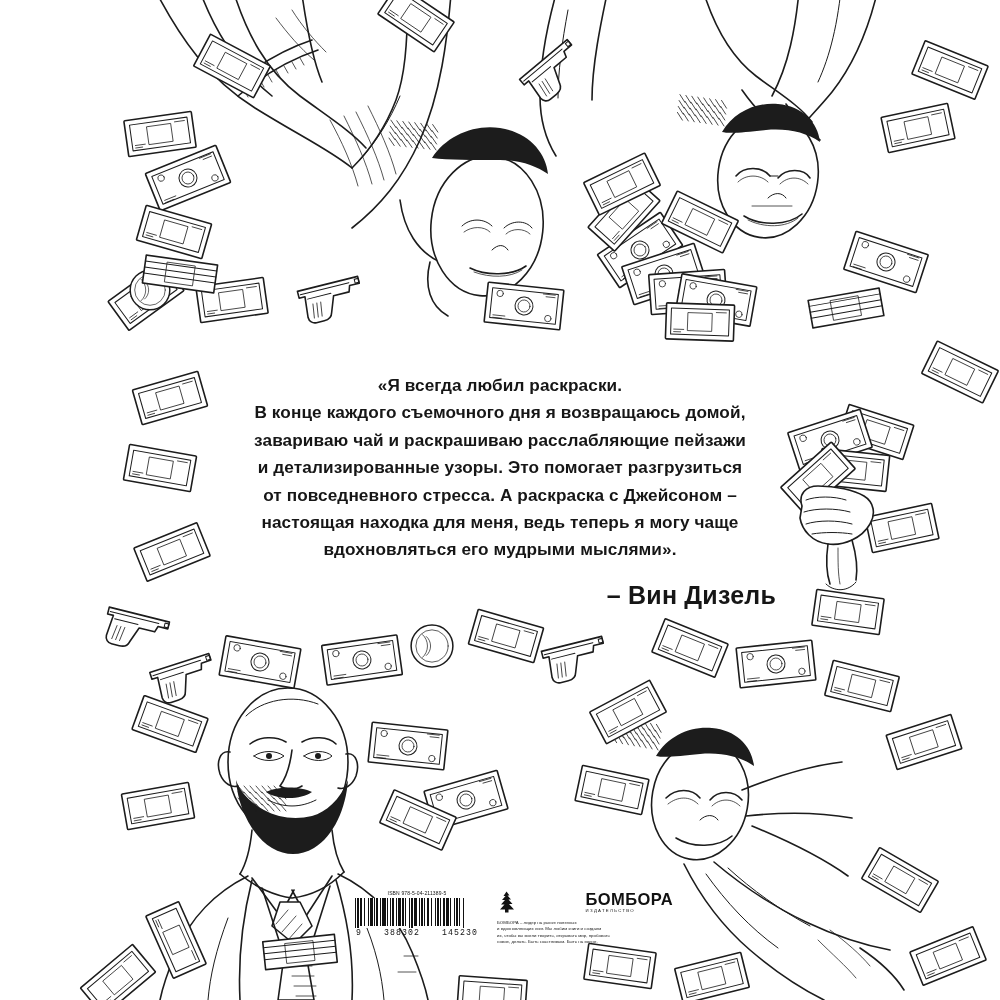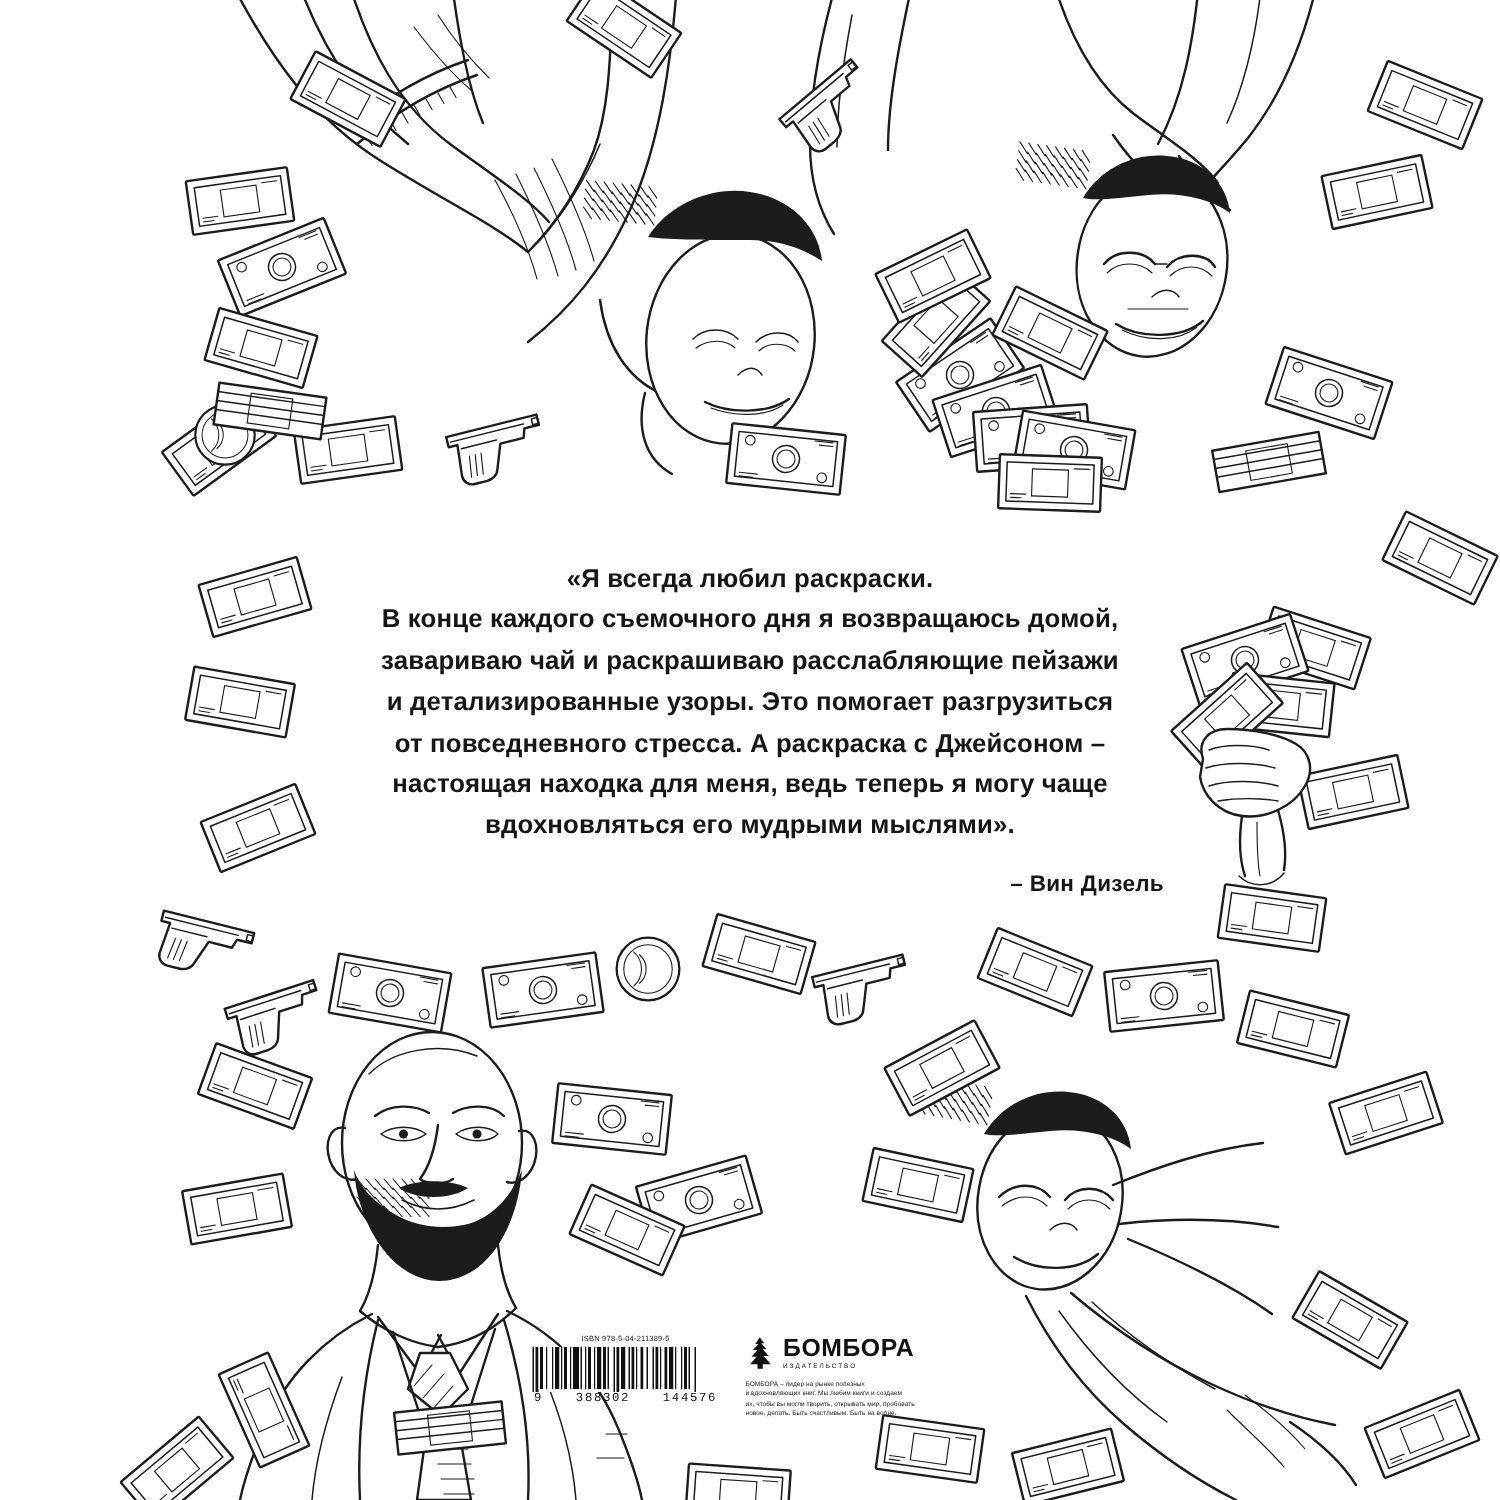--- a/index.html
+++ b/index.html
@@ -40,21 +40,21 @@
     line-height: 27.4px;
     font-weight: bold;
     color: #161616;
     letter-spacing: 0.1px;
     white-space: pre-line;
   }
   #quote-attribution {
     margin-top: 17px;
     padding-right: 54px;
     text-align: right;
-    font-size: 15px;
+    font-size: 25px;
     font-weight: bold;
     color: #161616;
     letter-spacing: 0.2px;
   }
 
   
   #imprint {
     position: absolute;
     left: 355px; top: 890px;
     width: 330px; height: 72px;
@@ -84,21 +84,21 @@
     justify-content: space-between;
     font-size: 8.2px;
     color: #111;
     letter-spacing: 1.1px;
     margin-top: 0.5px;
     padding: 0 1px;
     font-family: "Liberation Mono", monospace;
   }
   
   #publisher-block { width: 176px; padding-top: 1px; }
-  #publisher-logo-row { display: flex; align-items: center; gap: 5px; }
+  #publisher-logo-row { display: flex; align-items: center; gap: 5px; justify-content: space-between; }
   #publisher-mark { width: 20px; height: 22px; flex: 0 0 20px; }
   #publisher-names { display: flex; flex-direction: column; }
   #publisher-name {
     font-size: 16.5px;
     font-weight: bold;
     color: #111;
     letter-spacing: 0.4px;
     line-height: 16px;
   }
   #publisher-sub {
@@ -606,21 +606,21 @@
           <i style="width: 2.2px; background: rgb(17, 17, 17); margin-bottom: 2px;"></i>
           <i style="width: 1.1px; background: rgb(255, 255, 255); margin-bottom: 2px;"></i>
           <i style="width: 1.1px; background: rgb(17, 17, 17); margin-bottom: 2px;"></i>
           <i style="width: 3.3px; background: rgb(255, 255, 255); margin-bottom: 0px;"></i>
           <i style="width: 1.1px; background: rgb(17, 17, 17); margin-bottom: 0px;"></i>
           <i style="width: 1.1px; background: rgb(255, 255, 255); margin-bottom: 0px;"></i>
         </div>
       <div id="barcode-digits">
         <span>9</span>
         <span>388302</span>
-        <span>144576</span>
+        <span>145230</span>
       </div>
     </div>
 
     <div id="publisher-block">
       <div id="publisher-logo-row">
         <svg id="publisher-mark" viewBox="0 0 40 44">
           <path fill="#111" d="M19 1 L25 9 L21 9 L28 17 L23 17 L31 26 L24 26 L34 37 L6 37 L15 27 L8 27 L16 18 L10 18 L17 10 L13 10 Z"></path>
           <rect fill="#111" x="16" y="36" width="7" height="7"></rect>
         </svg>
         <div id="publisher-names">

